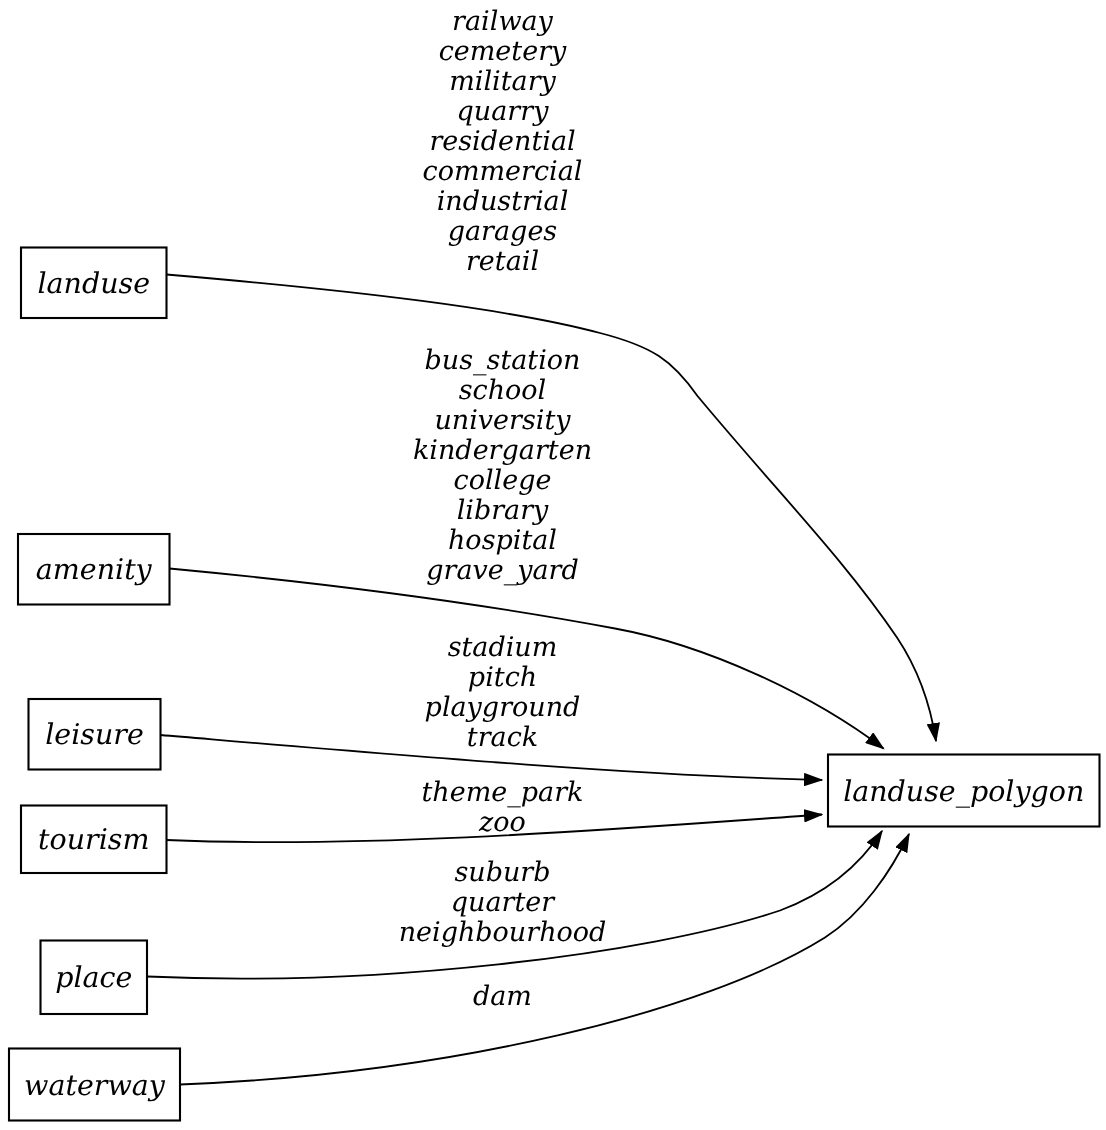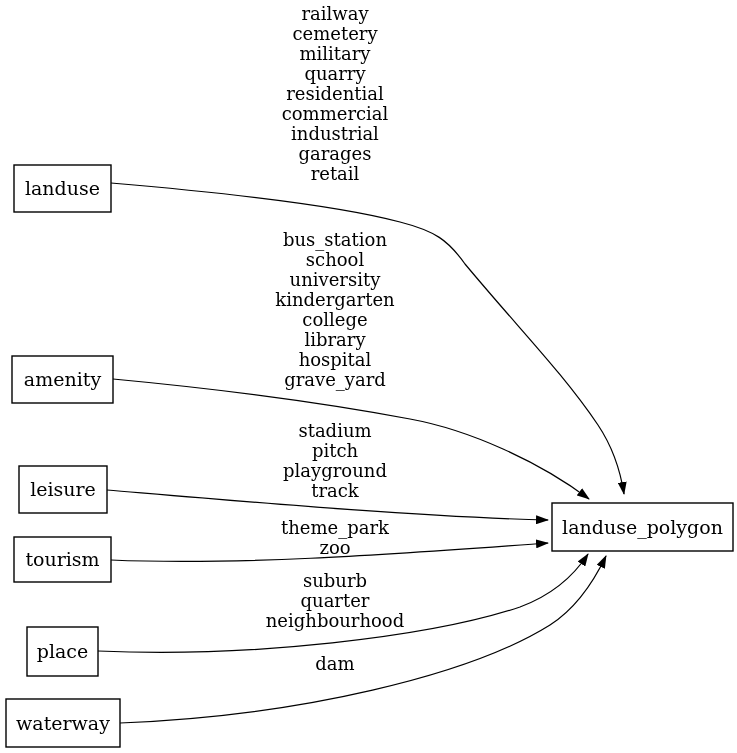--- a/index.html
+++ b/index.html
@@ -6,20 +6,21 @@
     margin: 0;
     padding: 0;
     background: #ffffff;
   }
   .canvas {
     width: 737px;
     height: 753px;
     background: #ffffff;
     position: relative;
     font-family: "DejaVu Serif", "Liberation Serif", serif;
+    font-style: italic;
   }
   svg { display: block; }
   .node-box {
     fill: #ffffff;
     stroke: #000000;
     stroke-width: 1.4;
   }
   .node-label {
     font-family: "DejaVu Serif", "Liberation Serif", serif;
     font-size: 19px;

